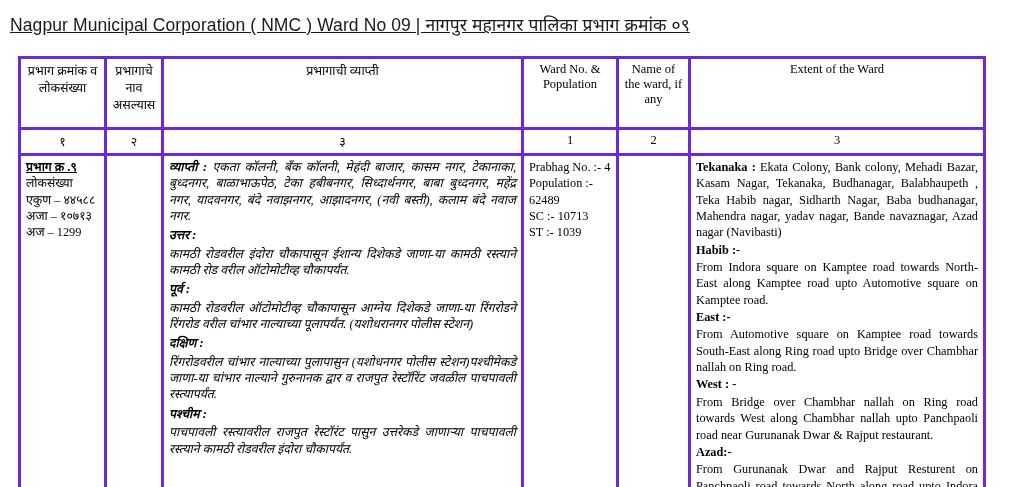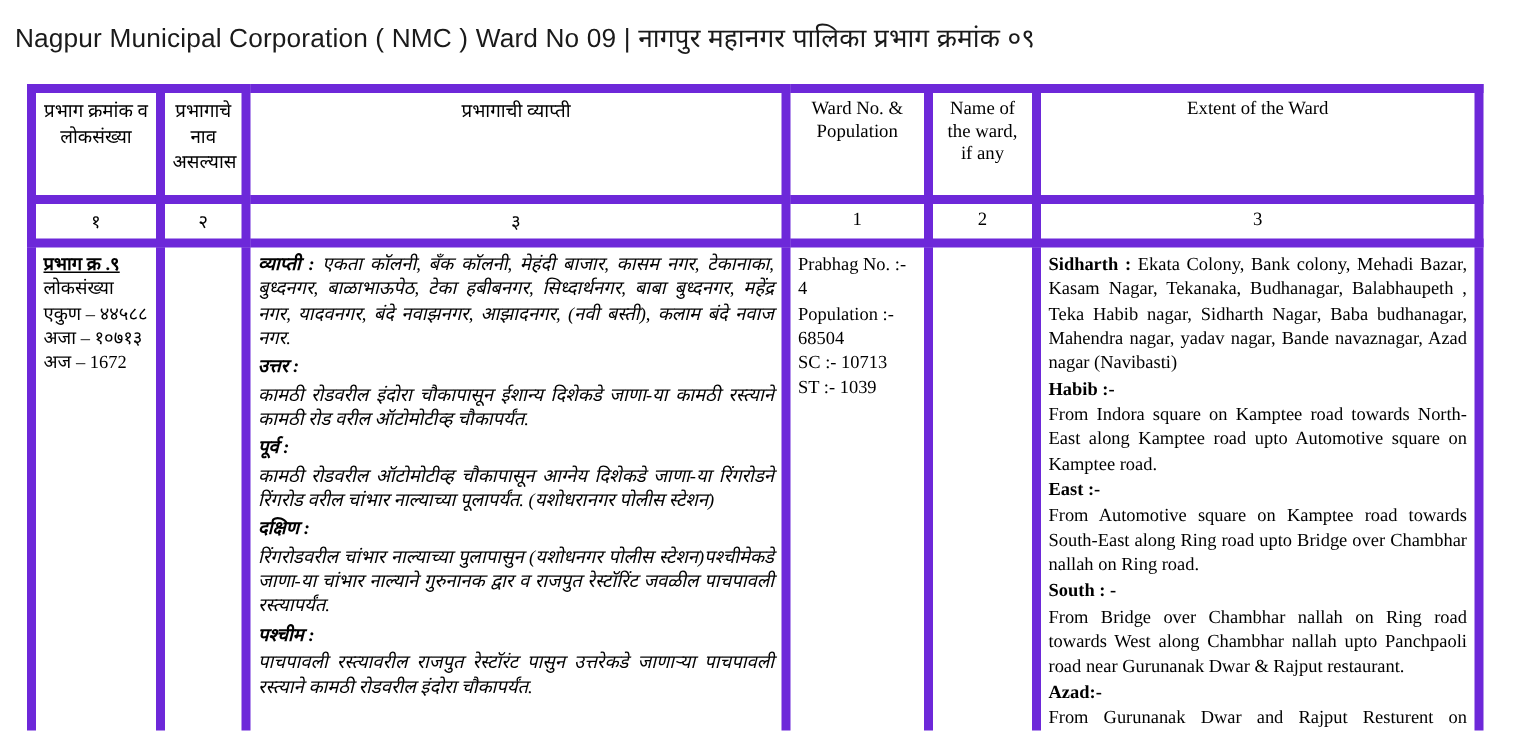--- a/index.html
+++ b/index.html
@@ -21,29 +21,30 @@
     box-sizing: border-box;
   }
   .doc-title {
     font-family: "Liberation Sans", sans-serif;
     font-size: 17.5px;
     font-weight: 400;
     color: #1a1a1a;
     padding: 12px 0 0 10px;
     letter-spacing: 0.1px;
     white-space: nowrap;
+    text-decoration: underline;
   }
   table.ward-table {
     border-collapse: collapse;
     width: 965px;
     margin: 20px 0 0 18px;
     table-layout: fixed;
   }
   table.ward-table td, table.ward-table th {
-    border: 6px solid #6d28d9;
+    border: 3px solid #6d28d9;
     vertical-align: top;
     padding: 3px 5px;
   }
   
   .hdr td {
     text-align: center;
     font-size: 12.5px;
     font-family: "Liberation Serif", serif;
     vertical-align: top;
     padding-top: 9px;
@@ -112,49 +113,49 @@
         <td>1</td>
         <td>2</td>
         <td>3</td>
       </tr>
       <tr class="body-row">
         <td class="c1">
           <span class="b hang">प्रभाग क्र .९</span>
           <span class="hang">लोकसंख्या</span>
           <span class="hang">एकुण – ४४५८८</span>
           <span class="hang">अजा – १०७१३</span>
-          <span class="hang">अज – 1672</span>
+          <span class="hang">अज – 1299</span>
         </td>
         <td class="c2"></td>
         <td class="c3">
           <p><span class="lbl">व्याप्ती :</span> <span>एकता कॉलनी, बँक कॉलनी, मेहंदी बाजार, कासम नगर, टेकानाका, बुध्दनगर, बाळाभाऊपेठ, टेका हबीबनगर, सिध्दार्थनगर, बाबा बुध्दनगर, महेंद्र नगर, यादवनगर, बंदे नवाझनगर, आझादनगर, (नवी बस्ती), कलाम बंदे नवाज नगर.</span></p>
           <p class="dirlabel">उत्तर :</p>
           <p>कामठी रोडवरील इंदोरा चौकापासून ईशान्य दिशेकडे जाणा-या कामठी रस्त्याने कामठी रोड वरील ऑटोमोटीव्ह चौकापर्यंत.</p>
           <p class="dirlabel">पूर्व :</p>
           <p>कामठी रोडवरील ऑटोमोटीव्ह चौकापासून आग्नेय दिशेकडे जाणा-या रिंगरोडने रिंगरोड वरील चांभार नाल्याच्या पूलापर्यंत. (यशोधरानगर पोलीस स्टेशन)</p>
           <p class="dirlabel">दक्षिण :</p>
           <p>रिंगरोडवरील चांभार नाल्याच्या पुलापासुन (यशोधनगर पोलीस स्टेशन)पश्चीमेकडे जाणा-या चांभार नाल्याने गुरुनानक द्वार व राजपुत रेस्टॉरिंट जवळील पाचपावली रस्त्यापर्यंत.</p>
           <p class="dirlabel">पश्चीम :</p>
           <p>पाचपावली रस्त्यावरील राजपुत रेस्टॉरंट पासुन उत्तरेकडे जाणाऱ्या पाचपावली रस्त्याने कामठी रोडवरील इंदोरा चौकापर्यंत.</p>
         </td>
         <td class="c4">
           <span class="hang">Prabhag No. :-  4</span>
           <span class="hang">Population :-</span>
-          <span class="hang">68504</span>
+          <span class="hang">62489</span>
           <span class="hang">SC :- 10713</span>
           <span class="hang">ST :- 1039</span>
         </td>
         <td class="c5"></td>
         <td class="c6">
-          <p><span class="lbl">Sidharth :</span> <span>Ekata Colony, Bank colony, Mehadi Bazar, Kasam Nagar, Tekanaka, Budhanagar, Balabhaupeth , Teka Habib nagar, Sidharth Nagar, Baba budhanagar, Mahendra nagar, yadav nagar, Bande navaznagar, Azad nagar (Navibasti)</span></p>
+          <p><span class="lbl">Tekanaka :</span> <span>Ekata Colony, Bank colony, Mehadi Bazar, Kasam Nagar, Tekanaka, Budhanagar, Balabhaupeth , Teka Habib nagar, Sidharth Nagar, Baba budhanagar, Mahendra nagar, yadav nagar, Bande navaznagar, Azad nagar (Navibasti)</span></p>
           <p class="lbl">Habib :-</p>
           <p>From Indora square on Kamptee road towards North-East along Kamptee road upto Automotive square on Kamptee road.</p>
           <p class="lbl">East :-</p>
           <p>From Automotive square on Kamptee road towards South-East along Ring road upto Bridge over Chambhar nallah on Ring road.</p>
-          <p class="lbl">South : -</p>
+          <p class="lbl">West : -</p>
           <p>From Bridge over Chambhar nallah on Ring road towards West along Chambhar nallah upto Panchpaoli road near Gurunanak Dwar &amp; Rajput restaurant.</p>
           <p class="lbl">Azad:-</p>
           <p>From Gurunanak Dwar and Rajput Resturent on Panchpaoli road towards North along road upto Indora square on Kamptee road.</p>
         </td>
       </tr>
     </tbody>
   </table>
 </div>
 
 </body></html>

